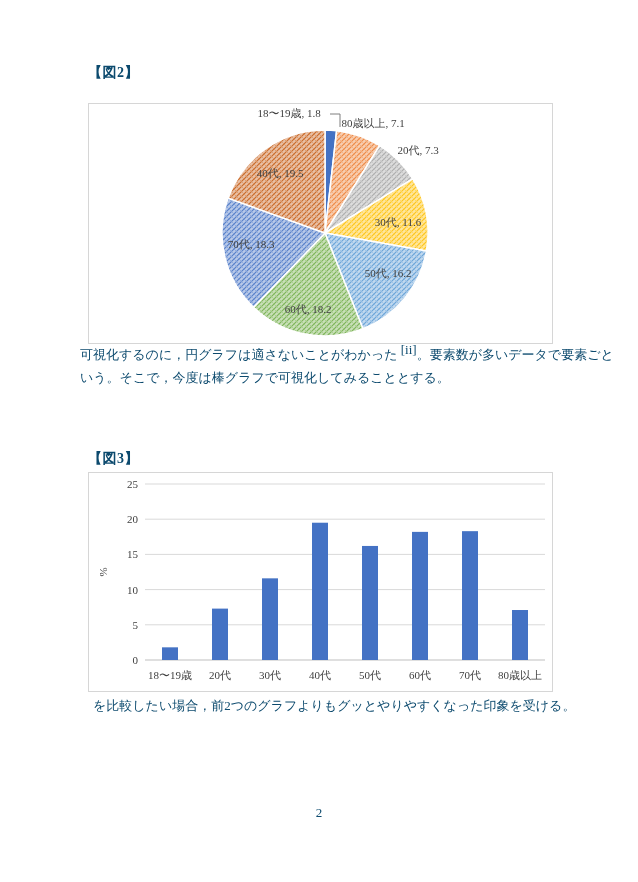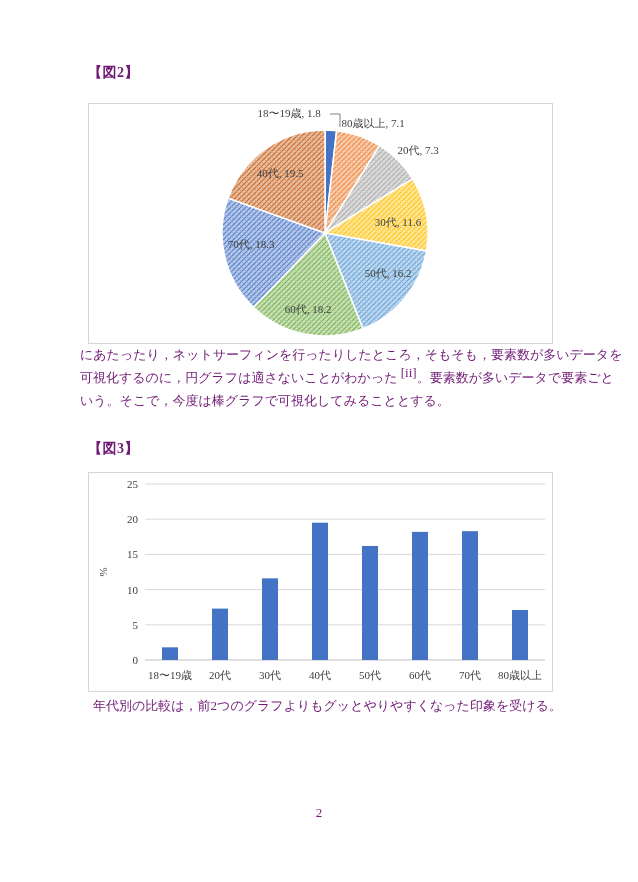--- a/index.html
+++ b/index.html
@@ -1,18 +1,18 @@
 <!DOCTYPE html>
 <html><head>
 <meta charset="utf-8">
 <style>
   html,body{margin:0;padding:0;background:#e8e8e8;}
   .page{
     position:relative;width:638px;height:882px;margin:0 auto;background:#ffffff;
-    font-family:"Liberation Serif","DejaVu Serif",serif;color:#701a75;overflow:hidden;
+    font-family:"Liberation Serif","DejaVu Serif",serif;color:#0c4a6e;overflow:hidden;
   }
   .fig-caption{position:absolute;left:88px;font-size:14px;font-weight:600;letter-spacing:.5px;}
   .chart-box{position:absolute;left:88px;width:463px;border:1px solid #D6D6D6;background:#fff;}
   .chart-box svg{display:block;}
   .para{position:absolute;left:80px;width:480px;font-size:13px;line-height:23px;}
   .tline{white-space:nowrap;}
   .tline sup{font-size:13px;line-height:0;}
   .page-number{position:absolute;top:805px;left:0;width:100%;text-align:center;font-size:13px;}
 </style>
 </head>
@@ -75,26 +75,25 @@
         <text x="329" y="50" text-anchor="middle" font-size="11" fill="#404040" font-family="&quot;Liberation Serif&quot;,&quot;DejaVu Serif&quot;,serif">20代, 7.3</text>
         <text x="309" y="122" text-anchor="middle" font-size="11" fill="#404040" font-family="&quot;Liberation Serif&quot;,&quot;DejaVu Serif&quot;,serif">30代, 11.6</text>
         <text x="299" y="173" text-anchor="middle" font-size="11" fill="#404040" font-family="&quot;Liberation Serif&quot;,&quot;DejaVu Serif&quot;,serif">50代, 16.2</text>
         <text x="219" y="209" text-anchor="middle" font-size="11" fill="#404040" font-family="&quot;Liberation Serif&quot;,&quot;DejaVu Serif&quot;,serif">60代, 18.2</text>
         <text x="162" y="144" text-anchor="middle" font-size="11" fill="#404040" font-family="&quot;Liberation Serif&quot;,&quot;DejaVu Serif&quot;,serif">70代, 18.3</text>
         <text x="191" y="73" text-anchor="middle" font-size="11" fill="#404040" font-family="&quot;Liberation Serif&quot;,&quot;DejaVu Serif&quot;,serif">40代, 19.5</text>
       </svg>
   </div>
 
   <div class="para" id="para1" style="top:343px">
-      <div class="tline">にあたったり，ネットサーフィンを行ったりしたところ，そもそも，要素数が多いデータを</div>
       <div class="tline"><span>可視化するのに，円グラフは適さないことがわかった </span><sup>[ii]</sup><span>。要素数が多いデータで要素ごと</span></div>
       <div class="tline">いう。そこで，今度は棒グラフで可視化してみることとする。</div>
     </div>
 
-  <div class="fig-caption" style="top:440px">【図3】</div>
+  <div class="fig-caption" style="top:450px">【図3】</div>
 
   <div class="chart-box" style="top:472px;height:218px">
     <svg id="bar-svg" width="463" height="218" viewBox="0 0 463 218">
         <text x="49" y="191" text-anchor="end" font-size="11" fill="#404040" font-family="&quot;Liberation Serif&quot;,&quot;DejaVu Serif&quot;,serif">0</text>
         <line x1="56" y1="151.8" x2="456" y2="151.8" stroke="#D9D9D9" stroke-width="1"></line>
         <text x="49" y="155.8" text-anchor="end" font-size="11" fill="#404040" font-family="&quot;Liberation Serif&quot;,&quot;DejaVu Serif&quot;,serif">5</text>
         <line x1="56" y1="116.6" x2="456" y2="116.6" stroke="#D9D9D9" stroke-width="1"></line>
         <text x="49" y="120.6" text-anchor="end" font-size="11" fill="#404040" font-family="&quot;Liberation Serif&quot;,&quot;DejaVu Serif&quot;,serif">10</text>
         <line x1="56" y1="81.4" x2="456" y2="81.4" stroke="#D9D9D9" stroke-width="1"></line>
         <text x="49" y="85.4" text-anchor="end" font-size="11" fill="#404040" font-family="&quot;Liberation Serif&quot;,&quot;DejaVu Serif&quot;,serif">15</text>
@@ -117,18 +116,18 @@
         <text x="331" y="206" text-anchor="middle" font-size="11" fill="#404040" font-family="&quot;Liberation Serif&quot;,&quot;DejaVu Serif&quot;,serif">60代</text>
         <rect x="373" y="58.168000000000006" width="16" height="128.832" fill="#4472C4"></rect>
         <text x="381" y="206" text-anchor="middle" font-size="11" fill="#404040" font-family="&quot;Liberation Serif&quot;,&quot;DejaVu Serif&quot;,serif">70代</text>
         <rect x="423" y="137.01600000000002" width="16" height="49.98399999999998" fill="#4472C4"></rect>
         <text x="431" y="206" text-anchor="middle" font-size="11" fill="#404040" font-family="&quot;Liberation Serif&quot;,&quot;DejaVu Serif&quot;,serif">80歳以上</text>
         <text x="18" y="99" text-anchor="middle" font-size="11" fill="#404040" transform="rotate(-90 18 99)" font-family="&quot;Liberation Serif&quot;,&quot;DejaVu Serif&quot;,serif">%</text>
       </svg>
   </div>
 
   <div class="para" id="para2" style="top:694px">
-      <div class="tline">　年代別の比較は，前2つのグラフよりもグッとやりやすくなった印象を受ける。</div>
+      <div class="tline">　を比較したい場合，前2つのグラフよりもグッとやりやすくなった印象を受ける。</div>
     </div>
 
   <div class="page-number">2</div>
 
 </div>
 
 </body></html>

